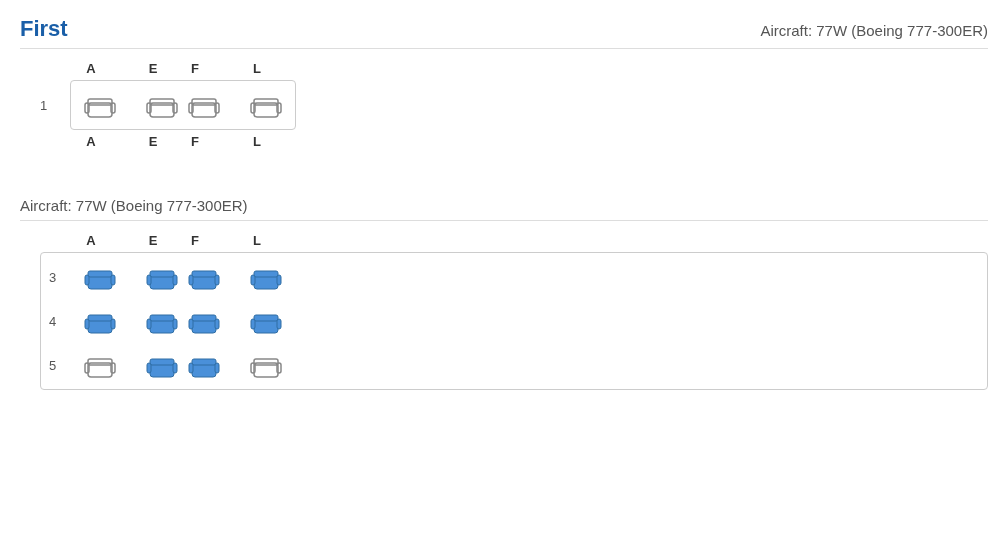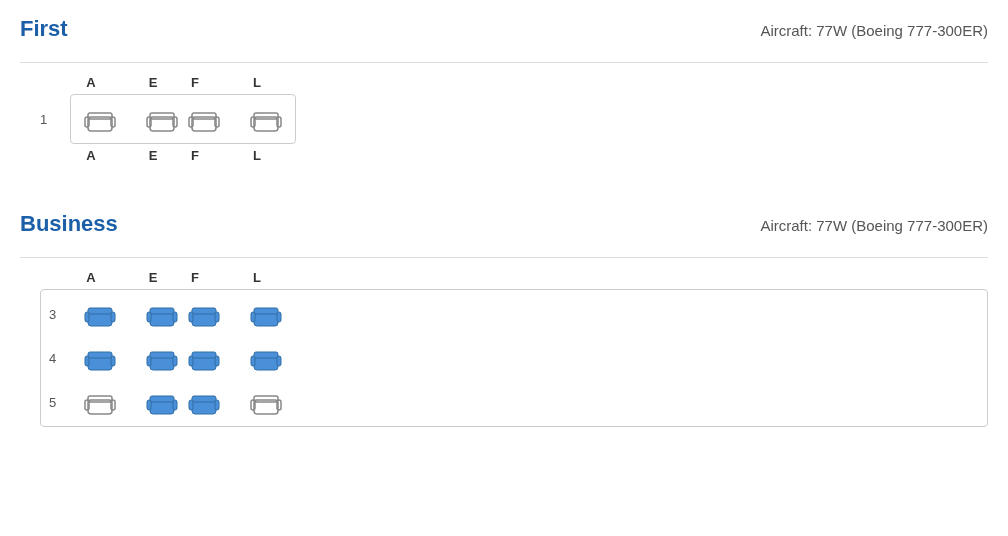--- a/index.html
+++ b/index.html
@@ -15,21 +15,21 @@
       padding: 16px 20px;
     }
     .section {
       margin-bottom: 24px;
     }
     .section-header {
       display: flex;
       justify-content: space-between;
       align-items: baseline;
       border-bottom: 1px solid #ddd;
-      padding-bottom: 20px;
+      padding-bottom: 6px;
       margin-bottom: 12px;
     }
     .section-title {
       font-size: 22px;
       font-weight: bold;
       color: #1a5fa8;
     }
     .aircraft-info {
       font-size: 15px;
       color: #555;
@@ -155,21 +155,20 @@
         <div style="width:20px;"></div>
         <div style="width:42px; text-align:center; font-weight:bold; font-size:13px;">L</div>
       </div>
     </div>
   </div>
 
   <div class="section-spacer"></div>
 
   <div class="section">
     <div class="section-header">
-      <span class="section-title">Business</span>
       <span class="aircraft-info">Aircraft: 77W (Boeing 777-300ER)</span>
     </div>
 
     <div class="seat-map">
 
       <div class="col-headers">
         <div class="row-label-spacer"></div>
         <div style="width:42px; text-align:center; font-weight:bold; font-size:13px;">A</div>
         <div style="width:20px;"></div>
         <div style="width:42px; text-align:center; font-weight:bold; font-size:13px;">E</div>

